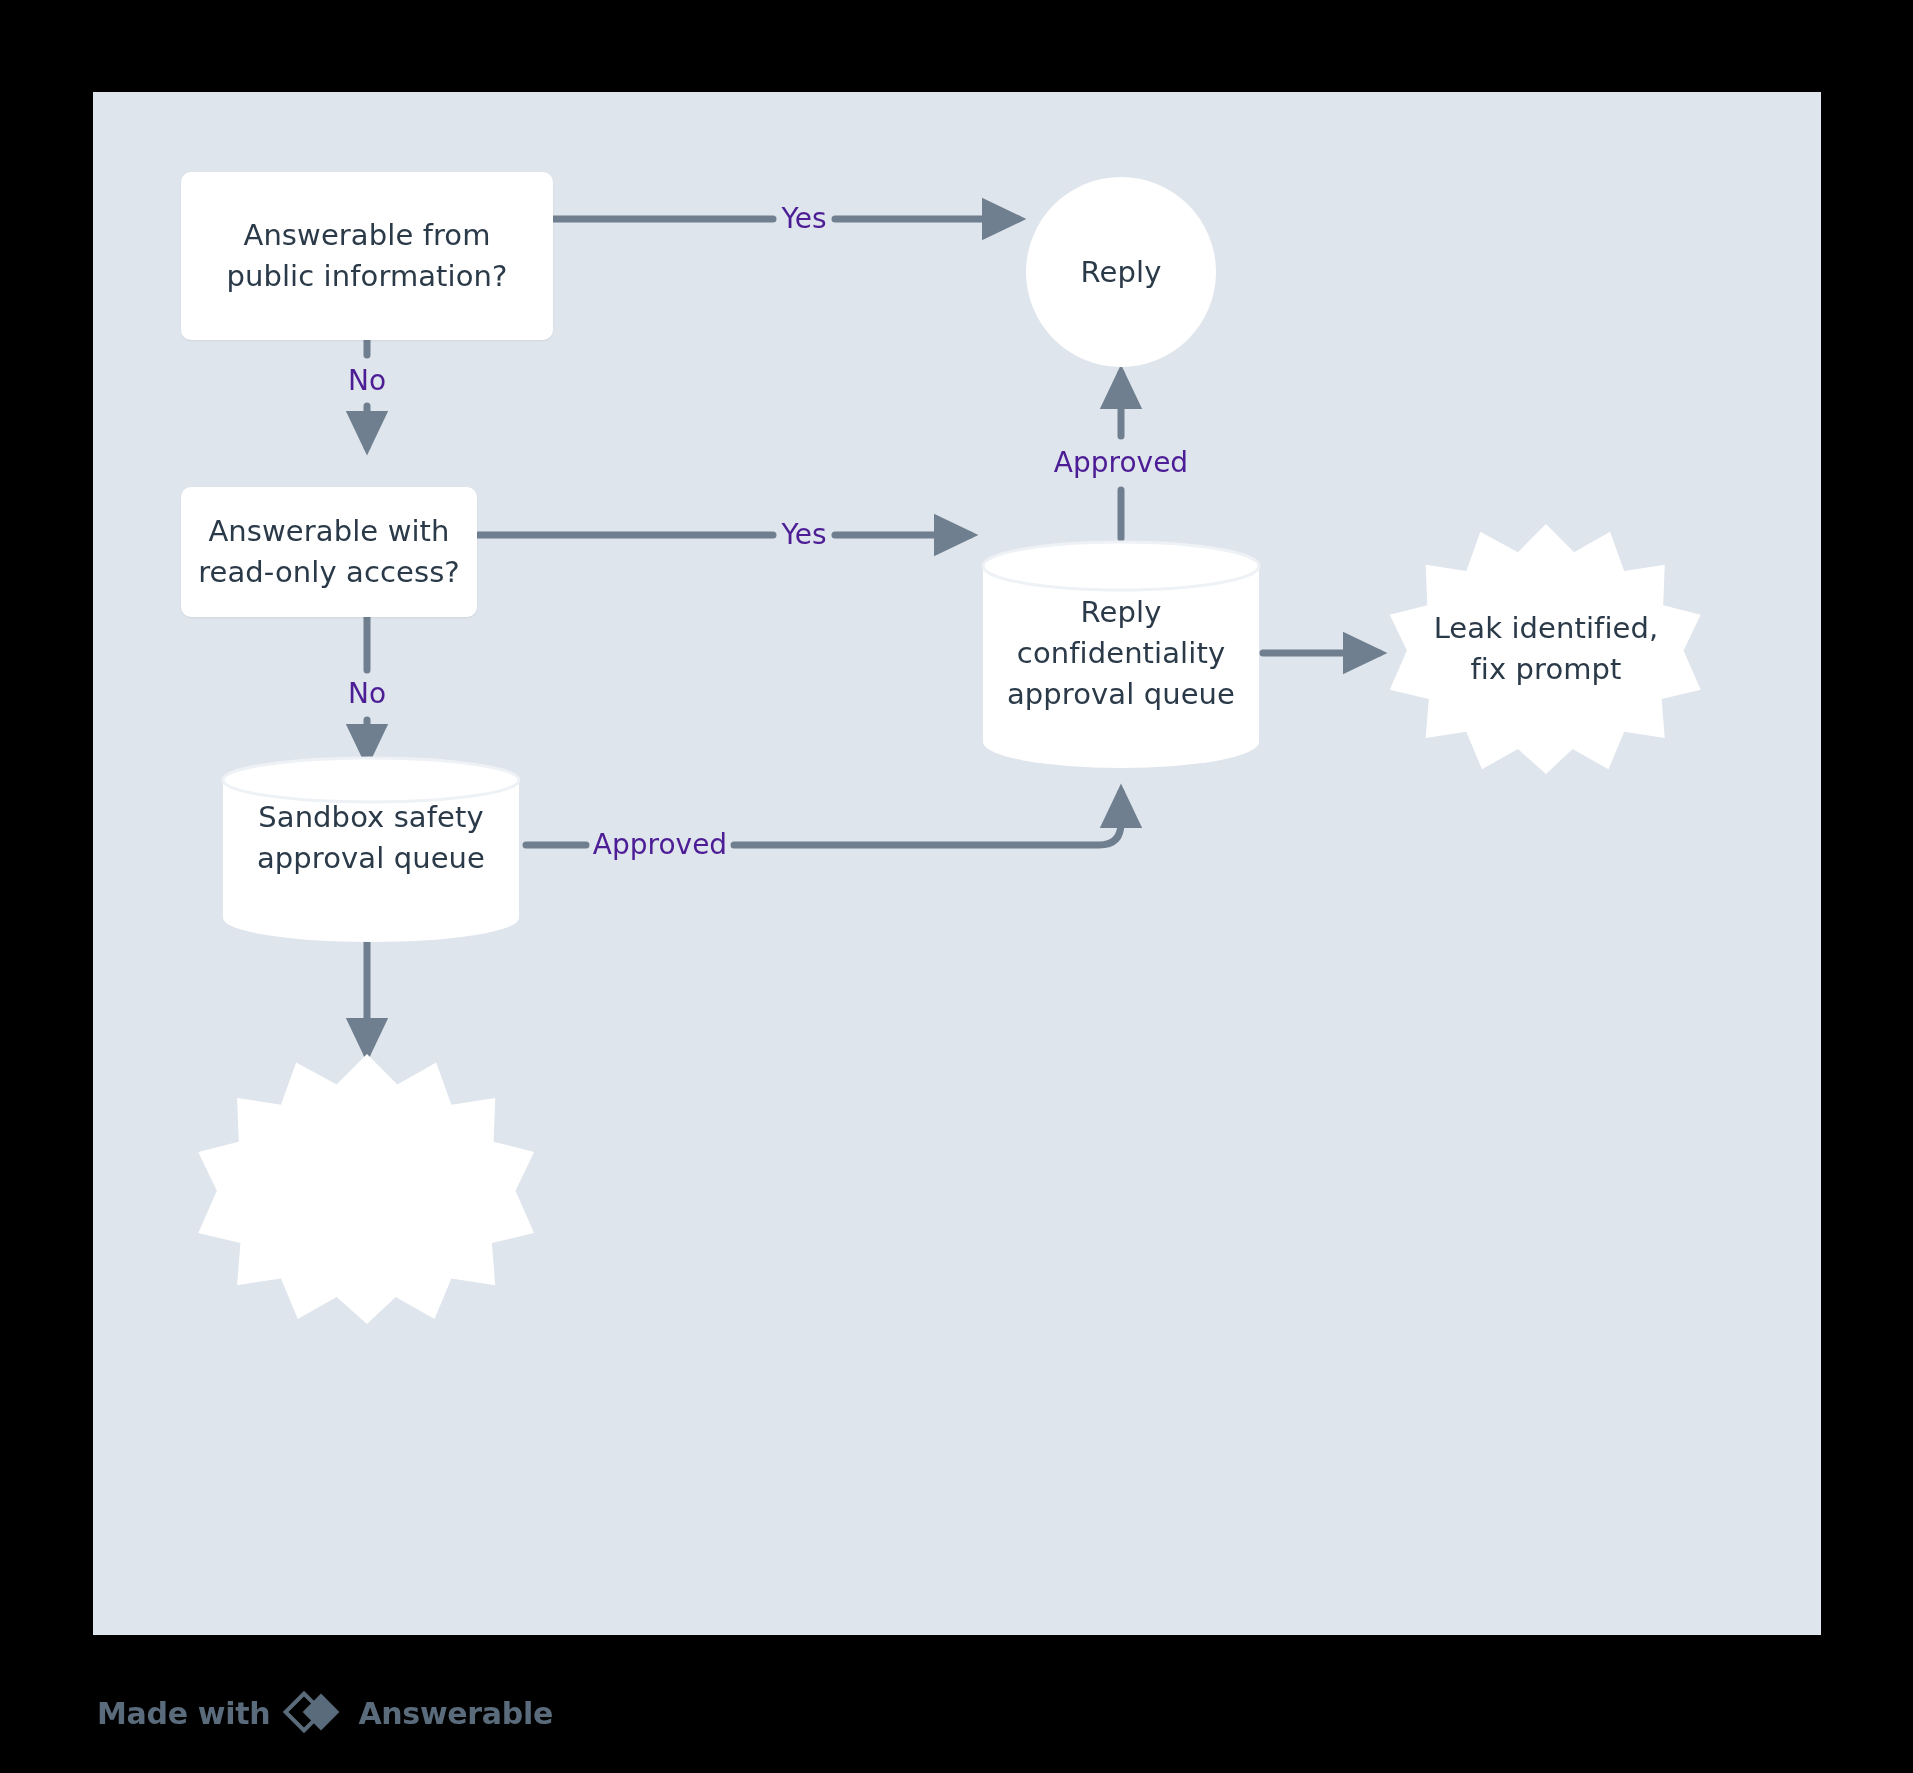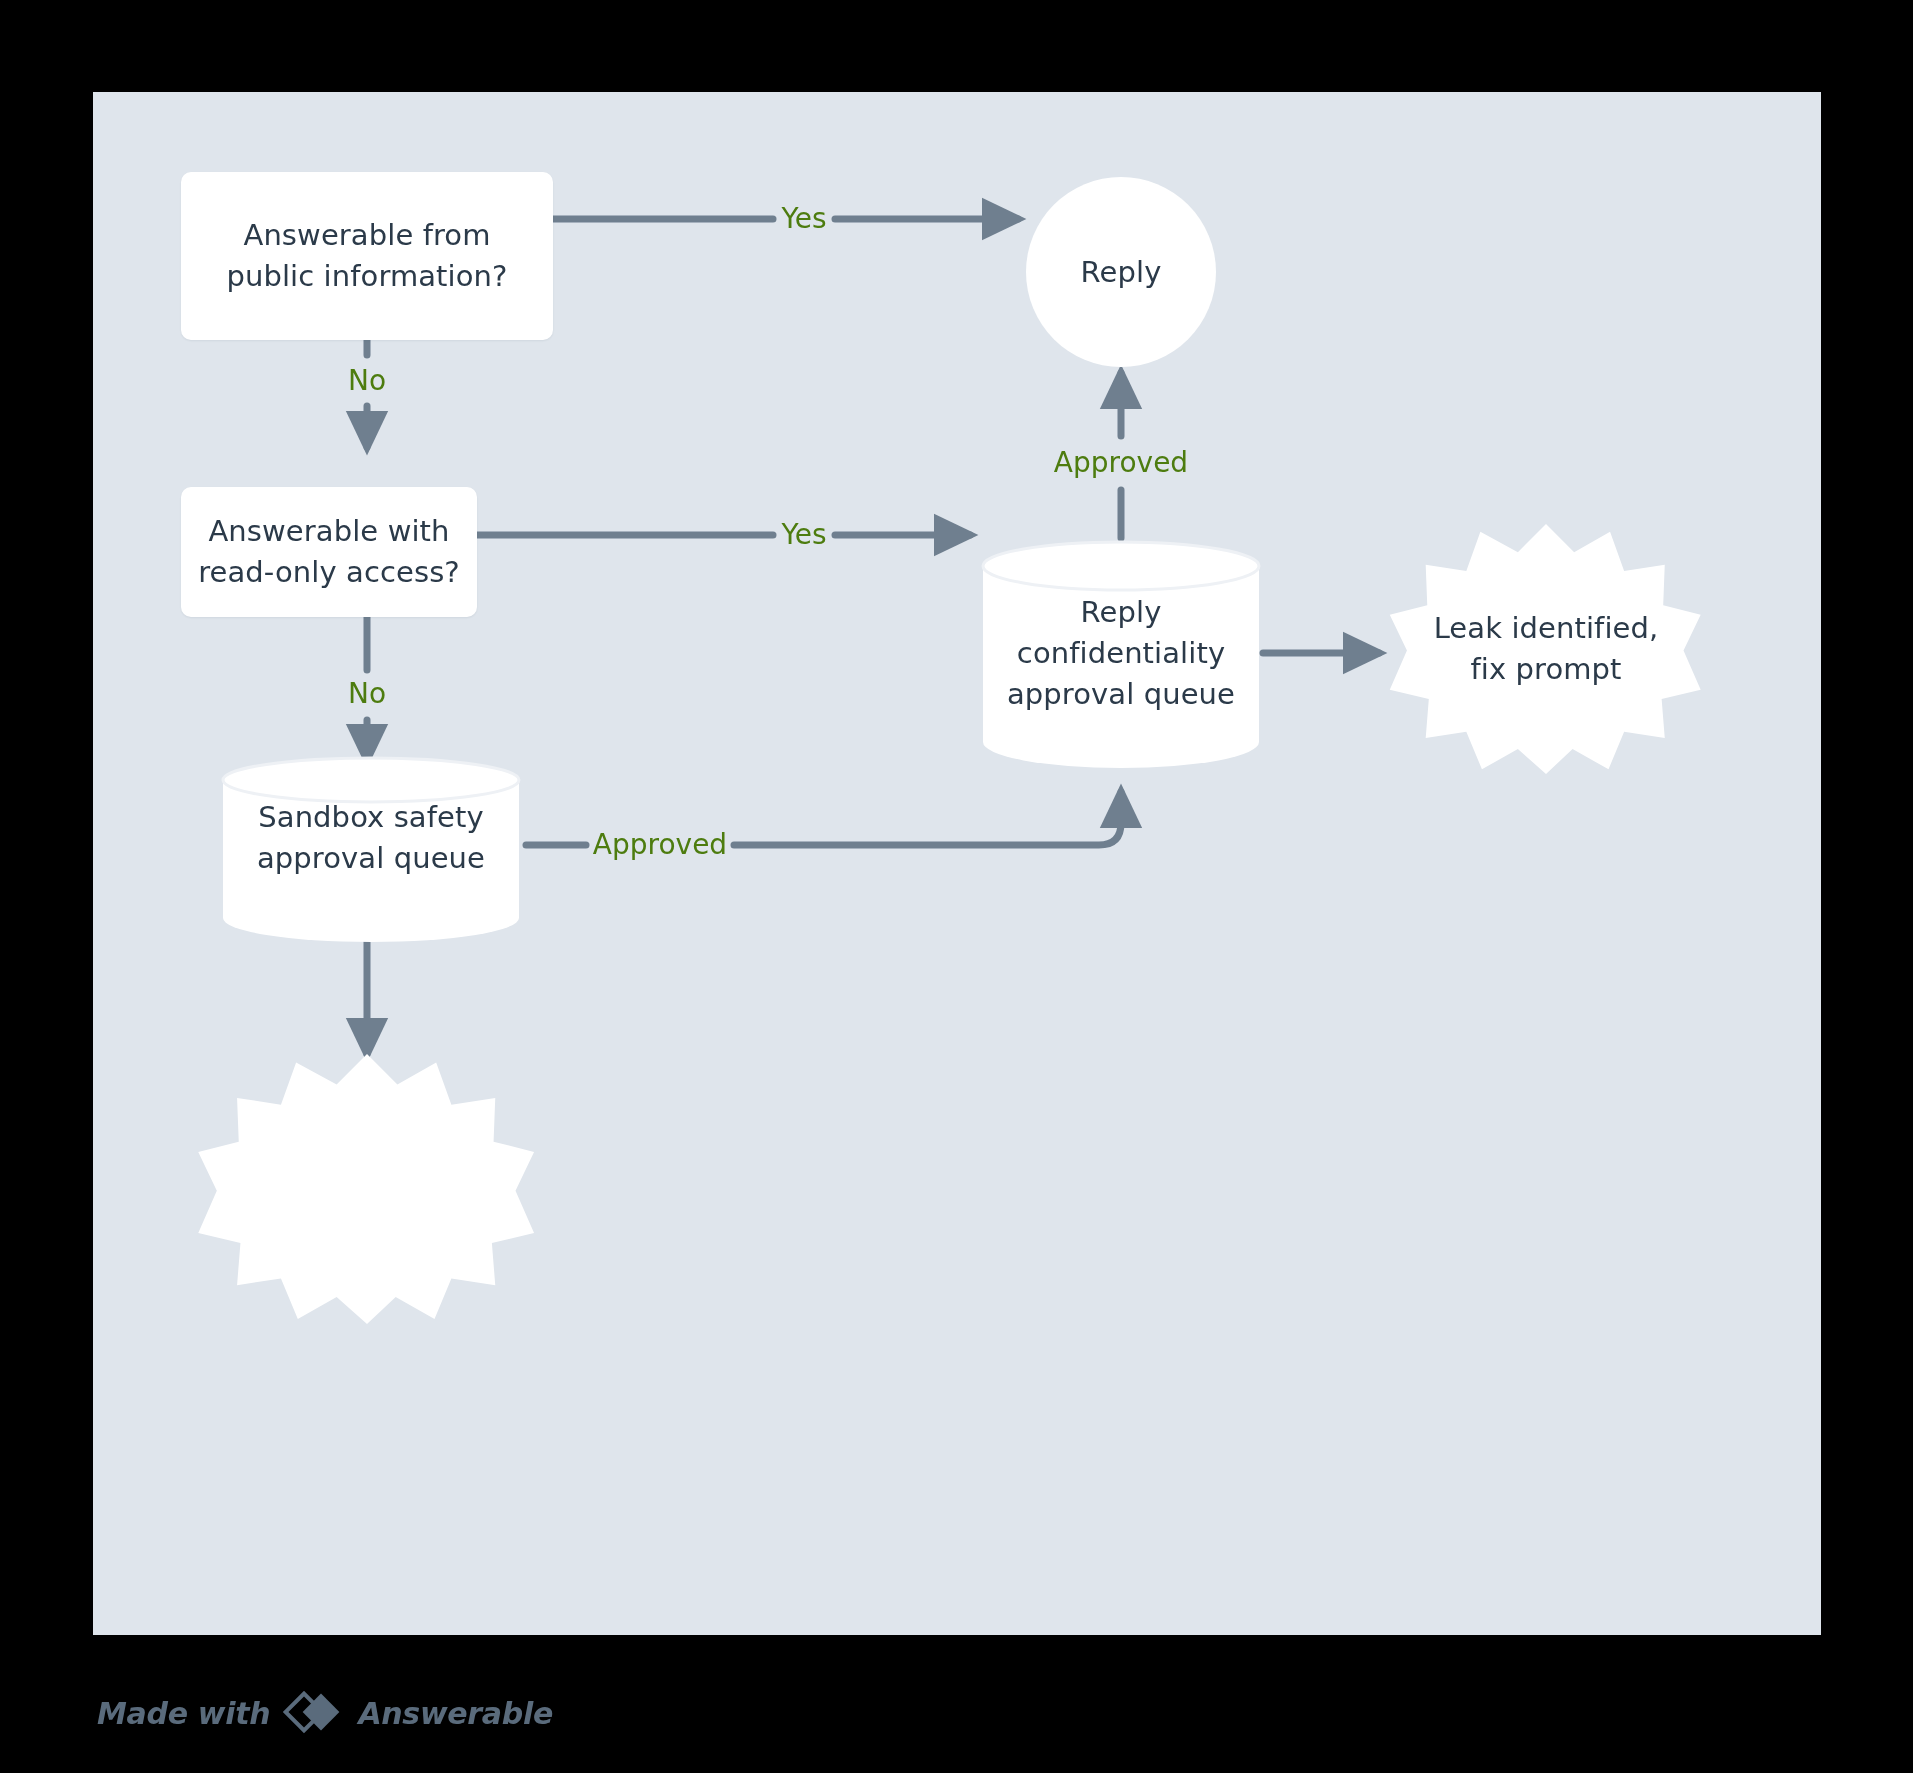--- a/index.html
+++ b/index.html
@@ -33,21 +33,21 @@
   .node-label {
     color: #2b3a49;
     font-size: 29px;
     line-height: 41px;
     text-align: center;
     white-space: pre-line;
     letter-spacing: 0.1px;
   }
   .edge-label {
     position: absolute;
-    color: #4d7c0f;
+    color: #4c1d95;
     font-size: 28px;
     line-height: 28px;
     text-align: center;
     white-space: nowrap;
     transform: translate(-50%, -50%);
   }
   .rect-node {
     position: absolute;
     background: #ffffff;
     border-radius: 10px;
@@ -83,21 +83,20 @@
     text-align: center;
   }
   #footer {
     position: absolute;
     left: 97px;
     top: 1690px;
     height: 46px;
     display: flex;
     align-items: center;
     gap: 12px;
-    font-style: italic;
   }
   #footer .f-text {
     color: #5a6b7c;
     font-size: 30px;
     font-weight: bold;
     letter-spacing: -0.3px;
   }
   #footer .f-logo {
     display: block;
   }

